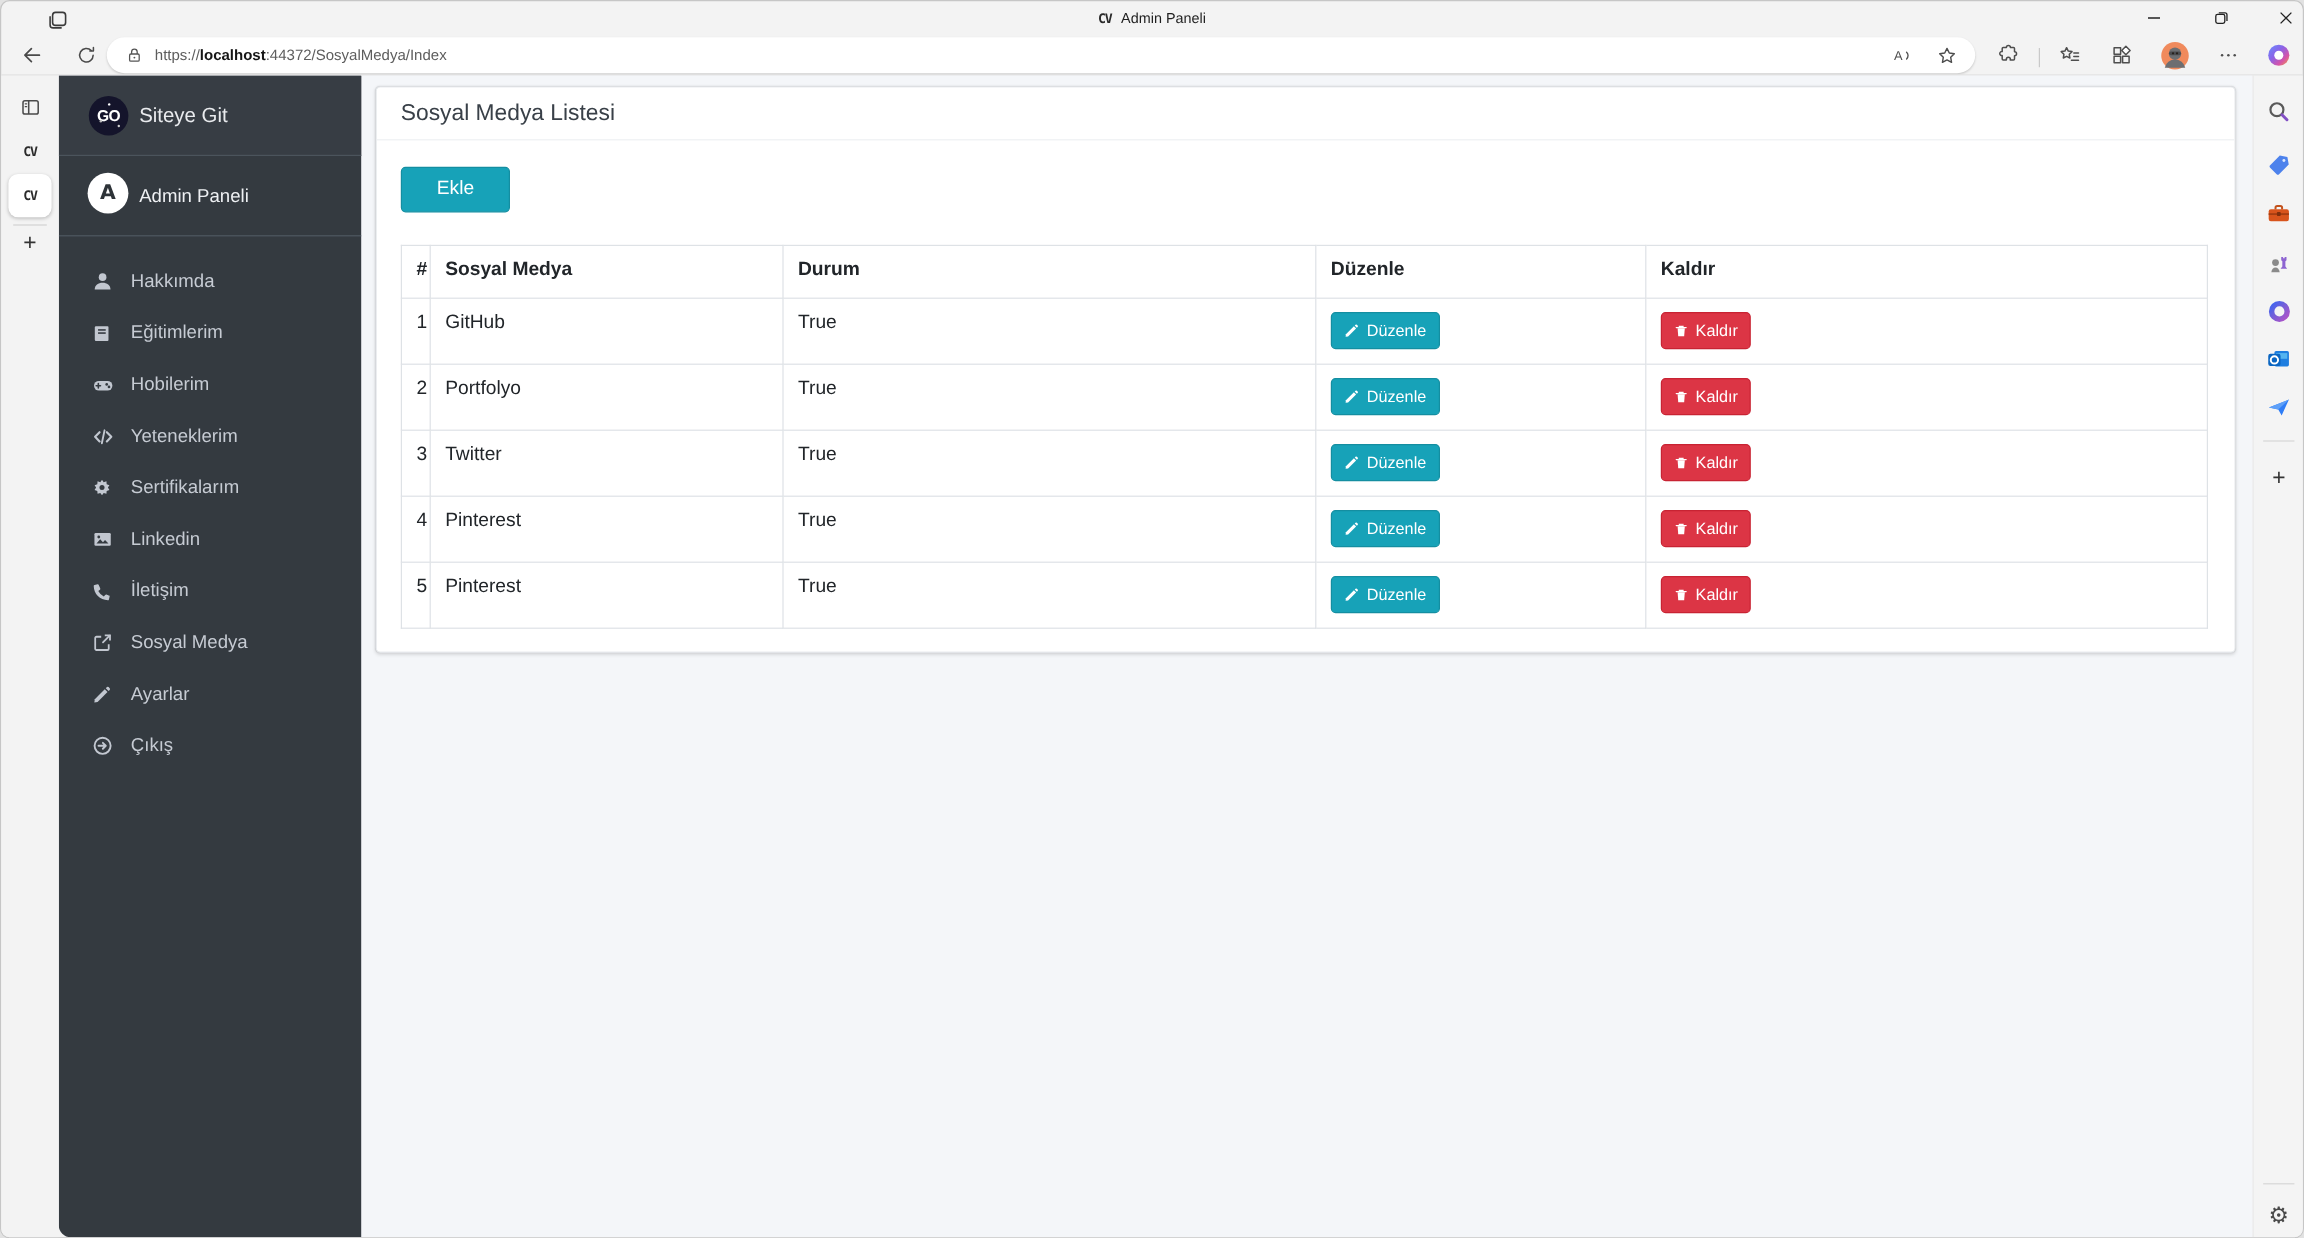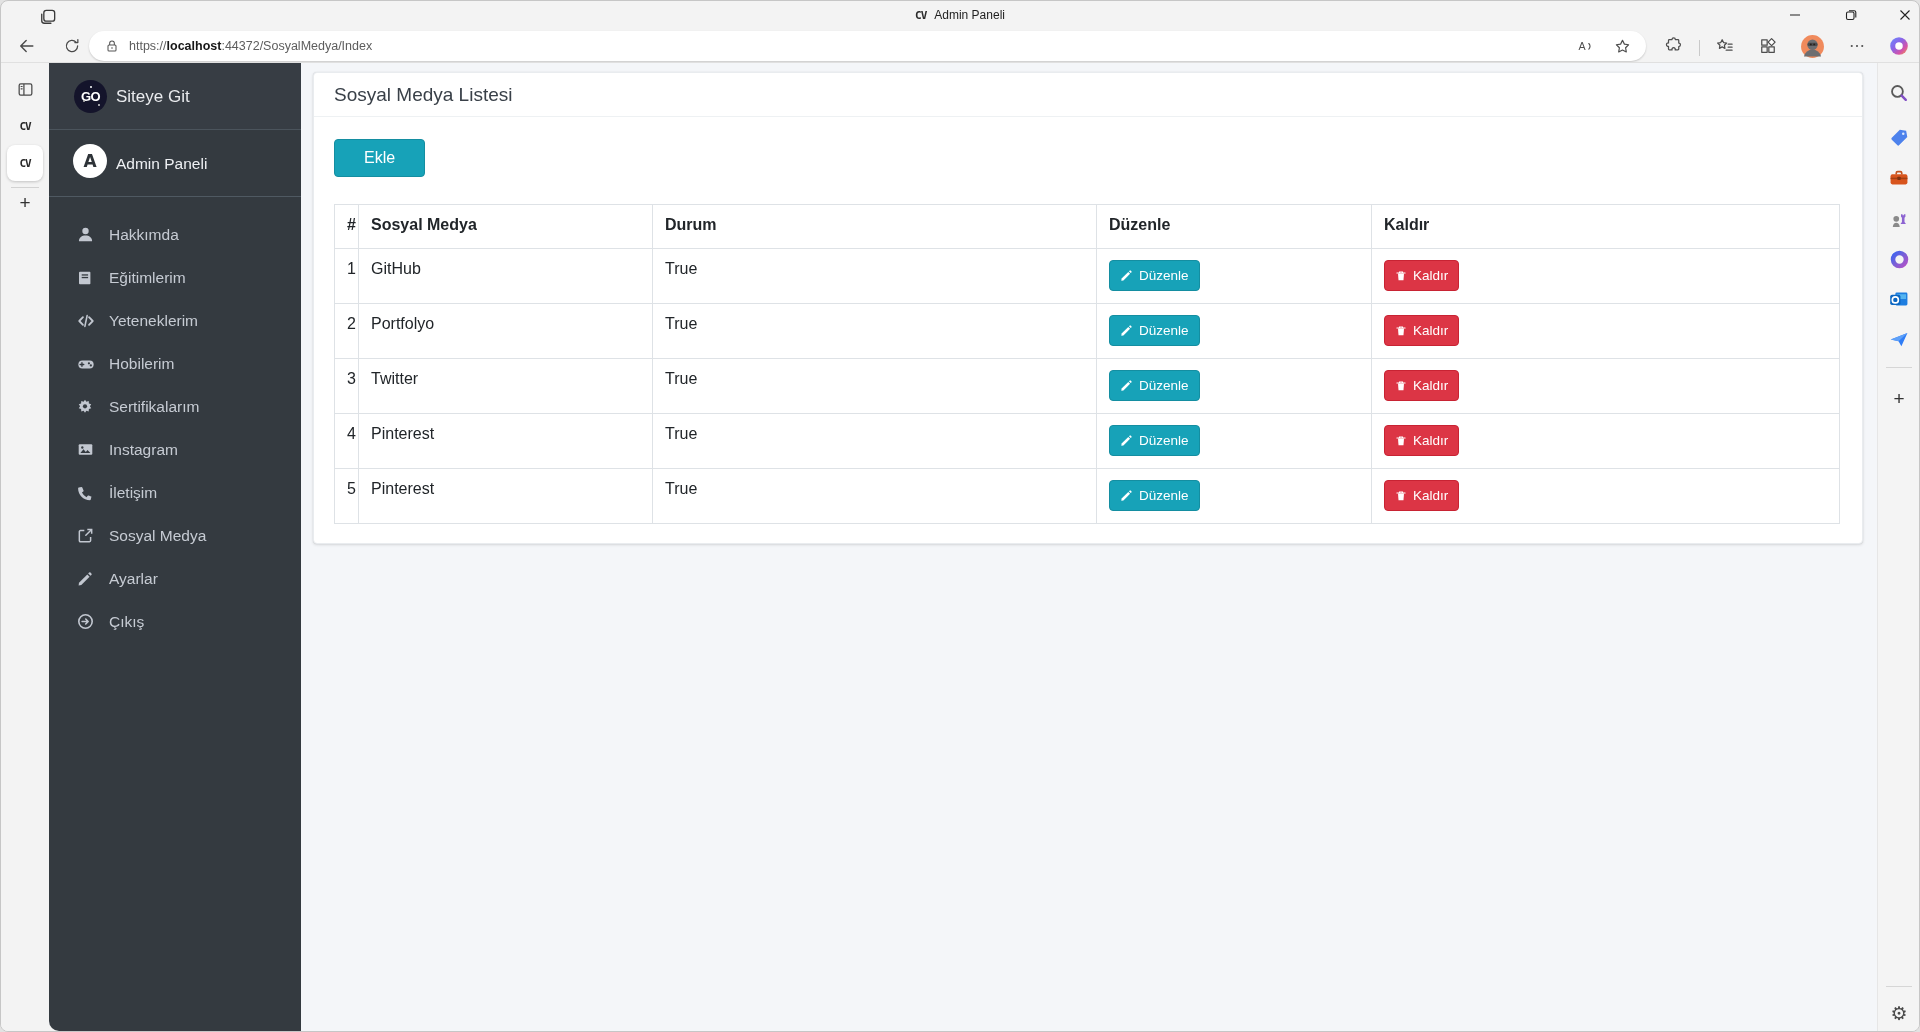--- a/index.html
+++ b/index.html
@@ -305,55 +305,55 @@
                 <path d="M3 1.8h9.6a.8.8 0 01.8.8v10.8a.8.8 0 01-.8.8H3a1 1 0 01-1-1V2.8a1 1 0 011-1z" fill="#c2c7d0"></path>
                 <rect x="4.7" y="4.3" width="6.4" height="1.3" fill="#343a40"></rect>
                 <rect x="4.7" y="6.9" width="6.4" height="1.3" fill="#343a40"></rect>
               </svg>
             </span>
             <span class="ni-label">Eğitimlerim</span>
           </div>
           <div class="nav-item">
             <span class="ni-icon">
               <svg viewBox="0 0 16 16" width="18" height="18">
-                <path d="M5.3 4.6L2 8l3.3 3.4M10.7 4.6L14 8l-3.3 3.4" fill="none" stroke="#c2c7d0" stroke-width="1.6" stroke-linecap="round" stroke-linejoin="round"></path>
-                <path d="M9 3.2L7 12.8" stroke="#c2c7d0" stroke-width="1.4" stroke-linecap="round"></path>
-              </svg>
-            </span>
-            <span class="ni-label">Yeteneklerim</span>
-          </div>
-          <div class="nav-item">
-            <span class="ni-icon">
-              <svg viewBox="0 0 16 16" width="18" height="18">
                 <rect x="1.2" y="4.8" width="13.6" height="7.2" rx="3.6" fill="#c2c7d0"></rect>
                 <path d="M4.4 6.8v3.2M2.8 8.4h3.2" stroke="#343a40" stroke-width="1.2" stroke-linecap="round"></path>
                 <circle cx="10.6" cy="7.4" r="1" fill="#343a40"></circle>
                 <circle cx="12.3" cy="9.3" r="1" fill="#343a40"></circle>
               </svg>
             </span>
             <span class="ni-label">Hobilerim</span>
           </div>
           <div class="nav-item">
             <span class="ni-icon">
+              <svg viewBox="0 0 16 16" width="18" height="18">
+                <path d="M5.3 4.6L2 8l3.3 3.4M10.7 4.6L14 8l-3.3 3.4" fill="none" stroke="#c2c7d0" stroke-width="1.6" stroke-linecap="round" stroke-linejoin="round"></path>
+                <path d="M9 3.2L7 12.8" stroke="#c2c7d0" stroke-width="1.4" stroke-linecap="round"></path>
+              </svg>
+            </span>
+            <span class="ni-label">Yeteneklerim</span>
+          </div>
+          <div class="nav-item">
+            <span class="ni-icon">
               <svg viewBox="0 0 16 16" width="16" height="16">
                 <path d="M8 .8l1.4 2 2.3-.7.2 2.4 2.3.8-1.3 2 1.3 2-2.3.8-.2 2.4-2.3-.7-1.4 2-1.4-2-2.3.7-.2-2.4-2.3-.8 1.3-2-1.3-2 2.3-.8.2-2.4 2.3.7z" fill="#c2c7d0"></path>
                 <circle cx="8" cy="7.3" r="2.1" fill="#343a40"></circle>
               </svg>
             </span>
             <span class="ni-label">Sertifikalarım</span>
           </div>
           <div class="nav-item">
             <span class="ni-icon">
               <svg viewBox="0 0 16 16" width="17" height="17">
                 <rect x="1.6" y="3" width="12.8" height="10" rx="1" fill="#c2c7d0"></rect>
                 <circle cx="5" cy="6.1" r="1.1" fill="#343a40"></circle>
                 <path d="M3.2 11.3l2.9-3.5 2.2 2.5 1.6-1.8 2.7 2.8z" fill="#343a40"></path>
               </svg>
             </span>
-            <span class="ni-label">Instagram</span>
+            <span class="ni-label">Linkedin</span>
           </div>
           <div class="nav-item">
             <span class="ni-icon">
               <svg viewBox="0 0 16 16" width="16" height="16">
                 <path d="M14.6 11.7l-2.9-1.2a.9.9 0 00-1 .25l-1.2 1.4A10.3 10.3 0 014.9 7.6l1.4-1.2a.9.9 0 00.25-1L5.3 2.5a.9.9 0 00-1-.55l-2.5.6a.9.9 0 00-.7.87c0 6.5 5.3 11.8 11.8 11.8a.9.9 0 00.87-.7l.6-2.5a.9.9 0 00-.55-1z" fill="#c2c7d0"></path>
               </svg>
             </span>
             <span class="ni-label">İletişim</span>
           </div>
           <div class="nav-item">

